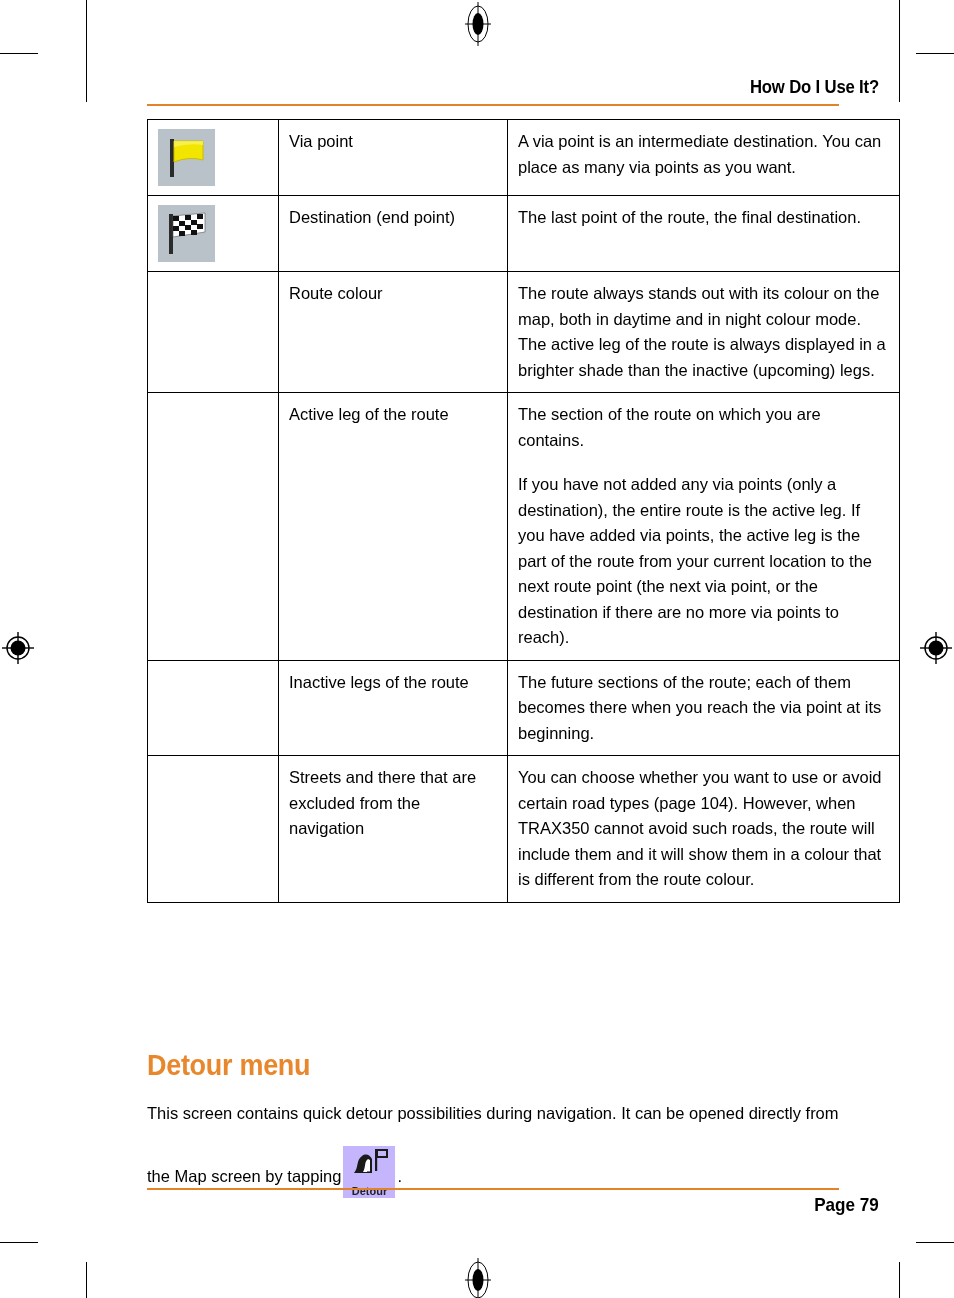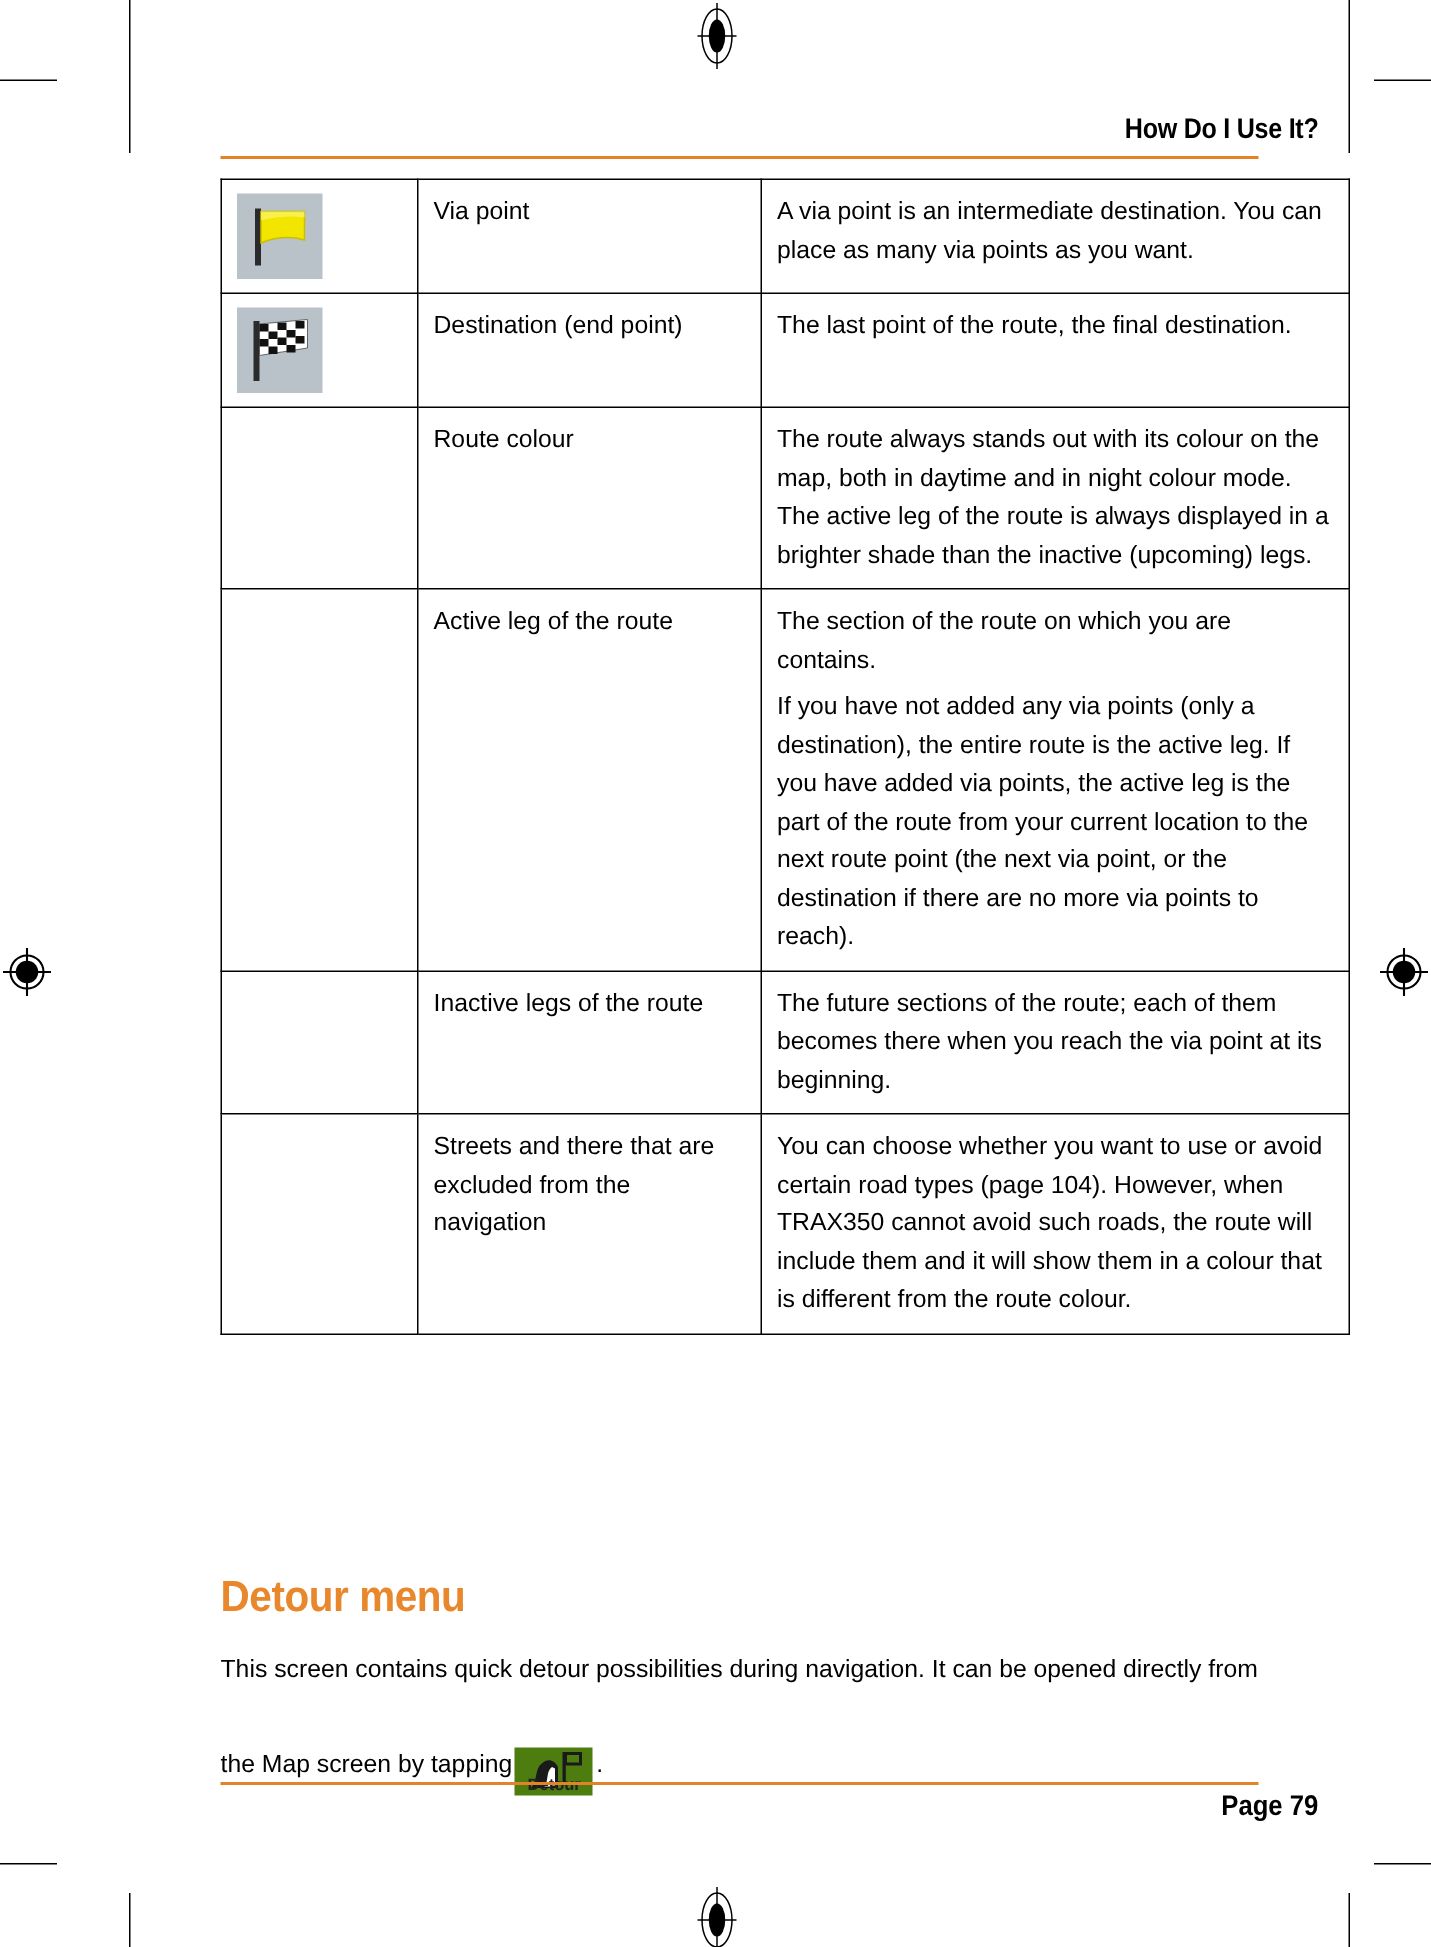--- a/index.html
+++ b/index.html
@@ -82,21 +82,21 @@
     border: 1.6px solid #000;
     vertical-align: top;
     padding: 9px 9px 9px 10px;
     font-size: 16.5px;
     line-height: 25.5px;
   }
   td.col-icon   { width: 111px; padding: 8px 0 8px 8px; }
   td.col-term   { width: 209px; }
   td.col-desc   { width: 372px; }
   td.col-desc p { margin: 0; }
-  td.col-desc p + p { margin-top: 6px; }
+  td.col-desc p + p { margin-top: 19px; }
 
   
   .icon-box {
     width: 57px;
     height: 57px;
     background: #B9C2C9;
     display: block;
     position: relative;
   }
   .icon-box svg { display: block; }
@@ -122,22 +122,22 @@
     top: 1082px;
     left: 0;
     width: 692px;
     font-size: 16.5px;
     line-height: 63px;
   }
   .inline-icon {
     display: inline-block;
     vertical-align: -16px;
     width: 52px;
-    height: 32px;
-    background: #4d7c0f;
+    height: 52px;
+    background: #c4b5fd;
     position: relative;
     margin: 0 2px;
   }
   .inline-icon .lbl {
     position: absolute;
     bottom: 1px;
     left: 0;
     width: 100%;
     text-align: center;
     font-size: 11px;

